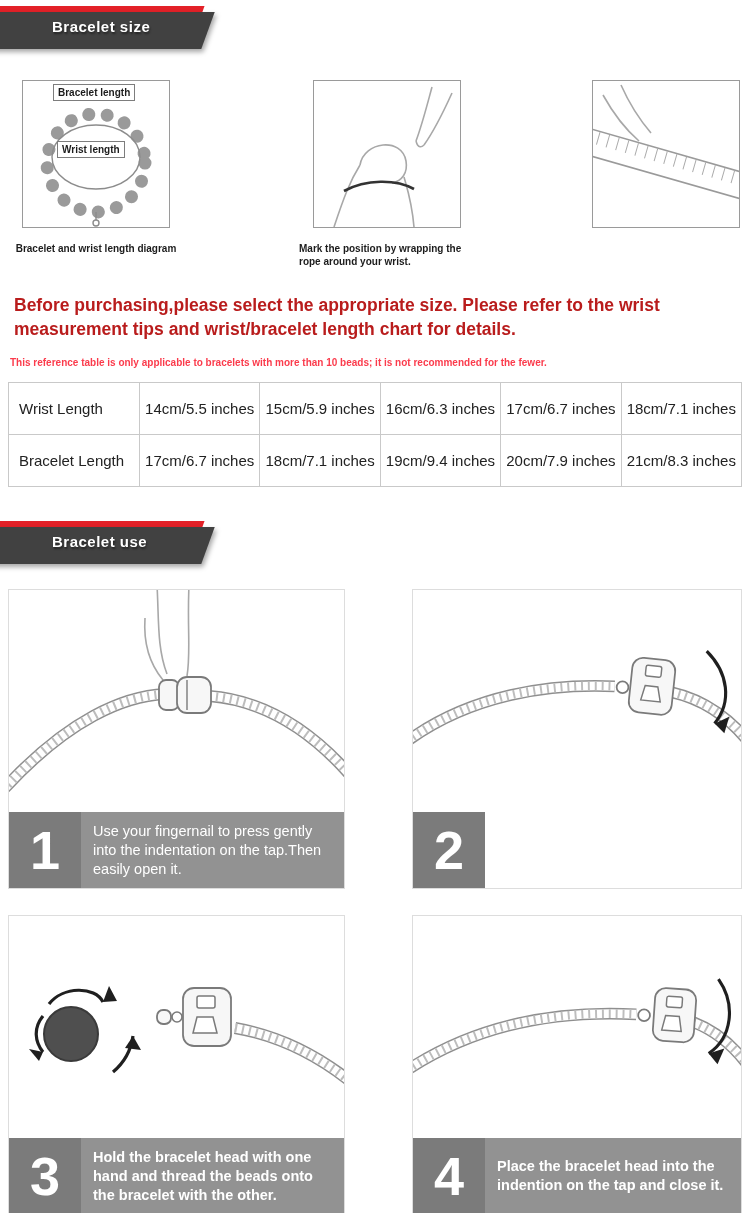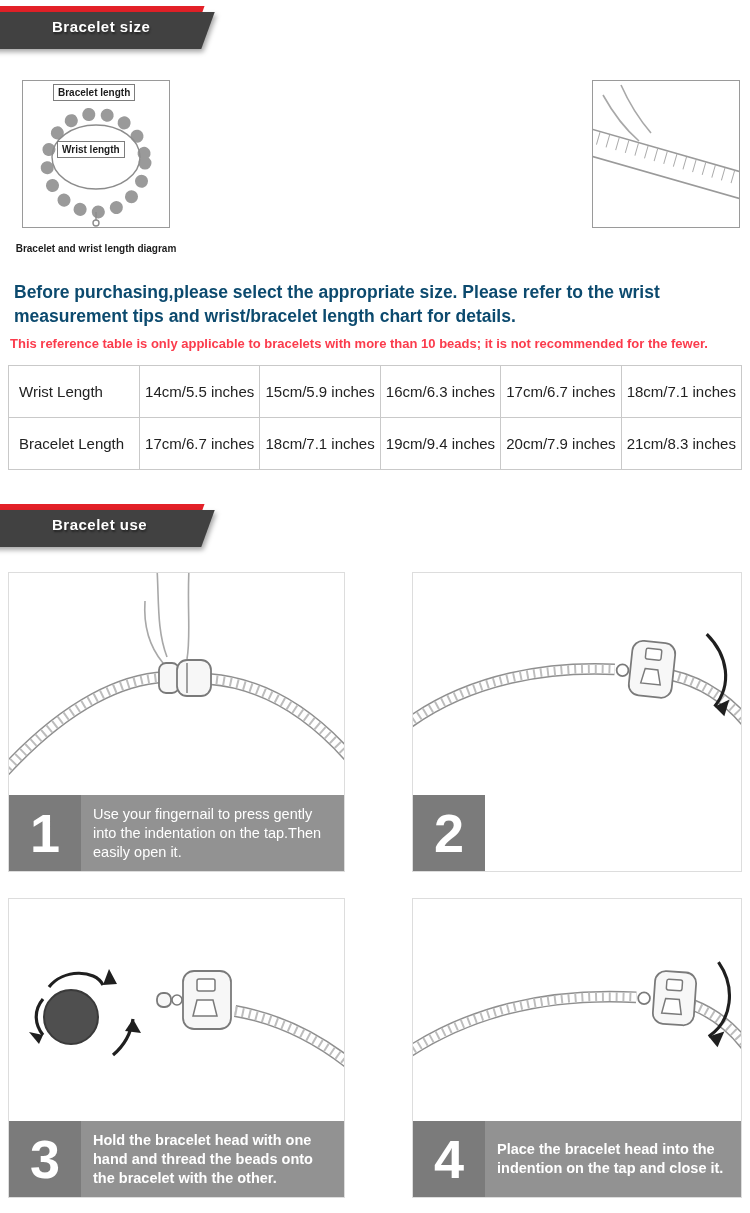--- a/index.html
+++ b/index.html
@@ -31,22 +31,22 @@
   .m-col:last-child{width:152px;}
   .m-img{position:relative;width:146px;height:146px;border:1px solid #9a9a9a;background:#fff;}
   .m-img svg{display:block;width:100%;height:100%;}
   .lbl{position:absolute;background:#fff;border:1px solid #7d7d7d;font-size:10px;font-weight:bold;padding:2px 4px;white-space:nowrap;}
   .lbl-top{top:3px;left:30px;}
   .lbl-mid{top:60px;left:34px;}
   .m-cap{margin-top:14px;font-size:10px;line-height:1.3;width:100%;}
   .cap-center{text-align:center;}
   .cap-bold{font-weight:bold;}
   
-  .intro{padding:0 14px;margin-top:26px;font-weight:bold;font-size:17.5px;line-height:1.35;color:#0c4a6e;}
-  .note{padding:0 10px;margin-top:8px;color:#fb3b4c;font-weight:bold;font-size:13px;}
+  .intro{padding:0 14px;margin-top:26px;font-weight:bold;font-size:17.5px;line-height:1.35;color:#b91c1c;}
+  .note{padding:0 10px;margin-top:16px;color:#fb3b4c;font-weight:bold;font-size:10px;}
   
   table.size-table{border-collapse:collapse;width:734px;margin:14px 8px 0;}
   table.size-table td{
     border:1px solid #c9c9c9;height:47px;font-size:15px;
     text-align:center;padding:2px 4px;color:#222;
   }
   table.size-table td.th{width:116px;text-align:left;padding-left:10px;}
   
   .use-grid{display:grid;grid-template-columns:337px 330px;column-gap:67px;row-gap:26px;padding:0 8px;margin-top:22px;}
   .panel{border:1px solid #ddd;background:#fff;display:flex;flex-direction:column;}
@@ -91,20 +91,34 @@
         <line x1="73" y1="131" x2="73" y2="139" stroke="#8c8c8c" stroke-width="1.4"></line>
         <circle cx="73" cy="142" r="3" fill="none" stroke="#8c8c8c" stroke-width="1.4"></circle>
       </svg>
       <div class="lbl lbl-top">Bracelet length</div>
       <div class="lbl lbl-mid">Wrist length</div>
     </div>
     <div class="m-cap cap-bold cap-center">Bracelet and wrist length diagram</div>
   </div>
 
 
+  <div class="m-col">
+    <div class="m-img">
+      <svg viewBox="0 0 146 146">
+        <path class="sketch" d="M20,146 C30,116 36,100 46,84"></path>
+        <path class="sketch" d="M100,146 C98,122 94,110 90,96"></path>
+        <path class="sketch" d="M46,84 C50,60 88,56 92,80 C94,92 88,100 78,102"></path>
+        <path class="sketch" d="M118,6 C112,28 108,44 102,60"></path>
+        <path class="sketch" d="M138,12 C128,34 120,50 110,64"></path>
+        <path class="sketch" d="M102,60 C104,68 108,66 110,64"></path>
+        <path d="M30,110 C52,98 82,98 100,108" fill="none" stroke="#333" stroke-width="2.6"></path>
+      </svg>
+    </div>
+    <div class="m-cap cap-bold">Mark the position by wrapping the rope around your wrist.</div>
+  </div>
 
   <div class="m-col">
     <div class="m-img">
       <svg viewBox="0 0 146 146">
         <path class="sketch" d="M28,4 C36,22 46,38 58,52"></path>
         <path class="sketch" d="M10,14 C20,32 32,48 46,60"></path>
         <g transform="rotate(16 73 84)">
           <rect x="-34" y="70" width="214" height="26" fill="#ffffff" stroke="#9a9a9a" stroke-width="1.6"></rect>
           <line x1="-30" y1="77" x2="176" y2="77" stroke="#ababab" stroke-width="13" stroke-dasharray="1 9"></line>
         </g>

